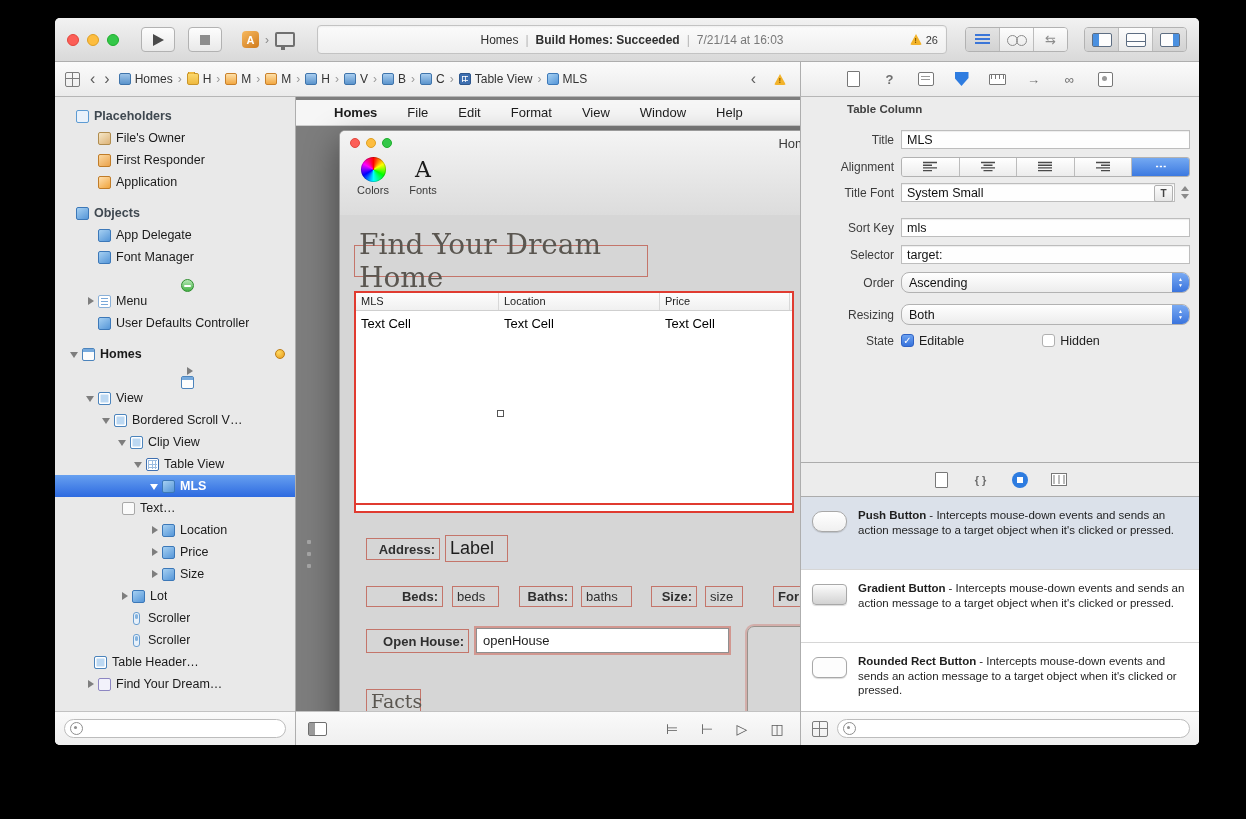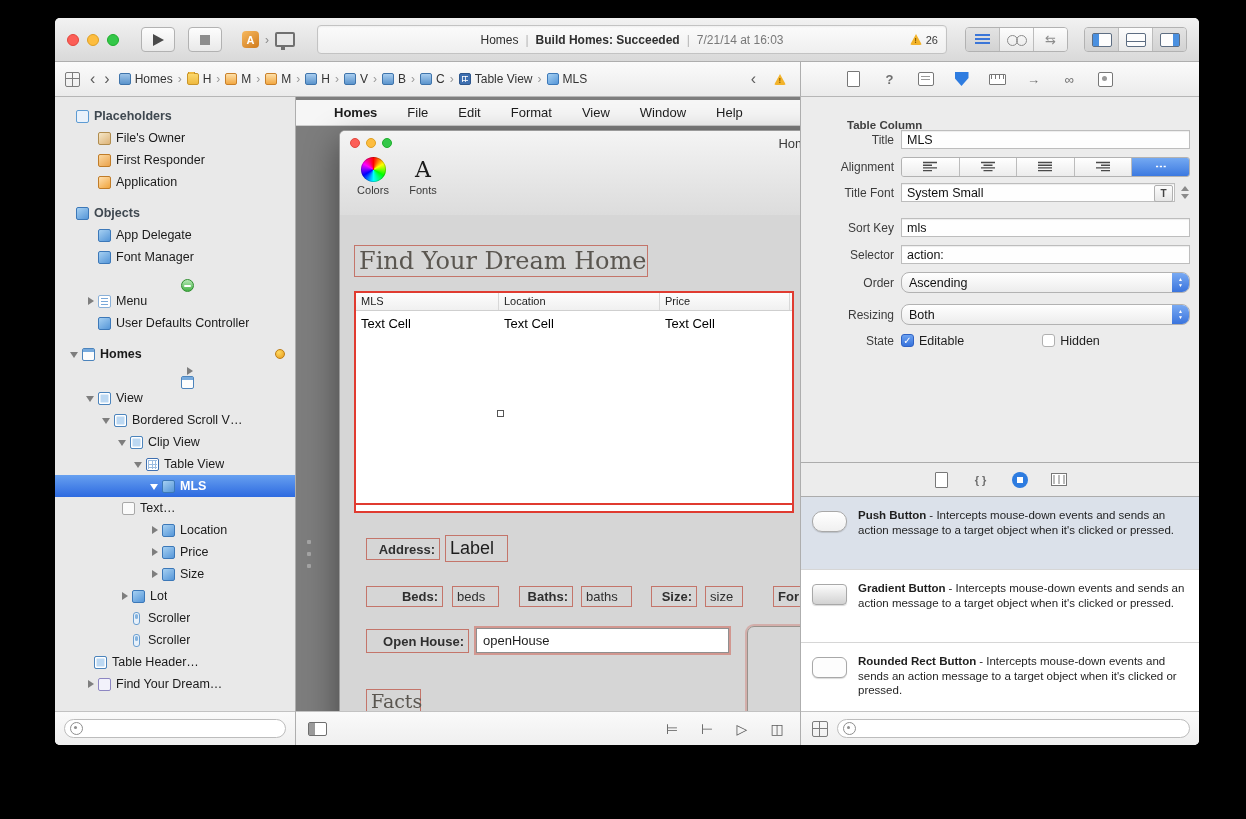--- a/index.html
+++ b/index.html
@@ -148,21 +148,21 @@
   .mock-lights .tl{width:10px;height:10px;}
   .tool-item{position:absolute;top:25px;width:46px;text-align:center;font-size:11px;color:#3a3a3a;}
   .tool-item .tool-glyph{height:27px;display:flex;align-items:center;justify-content:center;margin-bottom:1px;}
   .colorwheel{width:25px;height:25px;border-radius:50%;background:conic-gradient(#f00,#ff0,#0f0,#0ff,#00f,#f0f,#f00);
     box-shadow:inset 0 0 0 1px rgba(0,0,0,.2);}
   .fonts-a{font-family:"DejaVu Serif","Liberation Serif",serif;font-size:22px;color:#1a1a1a;line-height:1;}
   .mock-content{position:absolute;top:84px;left:0;right:0;bottom:0;background:#d6d6d6;overflow:hidden;}
   .ph-box{position:absolute;border:1px solid #c4756a;color:#2f2f2f;font-size:13px;display:flex;align-items:center;box-sizing:border-box;background:transparent;}
   .ph-label{justify-content:flex-end;padding-right:4px;font-weight:bold;}
   .ph-value{padding-left:4px;}
-  .big-title{font-family:"DejaVu Serif","Liberation Serif",serif;font-size:24px;color:#5a5650;font-weight:normal;padding-left:4px;}
+  .big-title{font-family:"DejaVu Serif","Liberation Serif",serif;font-size:28px;color:#5a5650;font-weight:normal;padding-left:4px;}
   .facts{font-family:"DejaVu Serif","Liberation Serif",serif;font-size:19px;color:#5a5650;}
   .label-lg{font-size:18px;color:#1d1d1d;}
   .mock-table{position:absolute;left:14px;top:76px;width:440px;height:222px;background:#fff;
     border:2px solid #e03b30;box-sizing:border-box;}
   .mock-thead{position:absolute;top:0;left:0;right:0;height:17px;background:linear-gradient(#fdfdfd,#f0f0f0);
     border-bottom:1px solid #cfcfcf;display:flex;}
   .mock-thead .th{font-size:11px;color:#222;padding:2px 0 0 5px;border-right:1px solid #d8d8d8;box-sizing:border-box;overflow:hidden;}
   .mock-trow{position:absolute;top:17px;left:0;right:0;display:flex;}
   .mock-trow .td{font-size:13px;color:#000;padding:6px 0 0 5px;box-sizing:border-box;overflow:hidden;}
   .red-line{position:absolute;left:0;right:0;bottom:6px;height:2px;background:#e03b30;}
@@ -172,21 +172,21 @@
   .part-box{position:absolute;border:1px solid #98928c;border-radius:7px;box-shadow:0 0 0 2px rgba(207,100,88,.35);}
   .canvas-dots{position:absolute;left:11px;top:443px;display:flex;flex-direction:column;gap:8px;}
   .canvas-dots i{width:4px;height:4px;background:#a2a2a2;border-radius:1px;}
   .canvas-bottom{justify-content:space-between;padding:0 12px;}
   .outline-toggle{width:19px;height:14px;border:1px solid #6e6e6e;border-radius:2px;position:relative;background:#fff;box-sizing:border-box;}
   .outline-toggle::before{content:"";position:absolute;left:0;top:0;bottom:0;width:6px;background:#9a9a9a;}
   .layout-btns{display:flex;gap:13px;align-items:center;color:#5a5a5a;font-size:14px;}
   .layout-btns span{display:inline-flex;align-items:center;justify-content:center;width:22px;}
   
   .inspector{position:absolute;top:0;left:0;right:0;height:365px;font-size:12px;color:#3c3c3c;}
-  .insp-title{position:absolute;left:46px;top:22px;font-weight:bold;font-size:11.5px;color:#404040;}
+  .insp-title{position:absolute;left:46px;top:6px;font-weight:bold;font-size:11.5px;color:#404040;}
   .insp-row{position:absolute;left:0;right:9px;height:21px;display:flex;align-items:center;}
   .insp-row .lbl{width:93px;text-align:right;padding-right:7px;flex:none;}
   .insp-row .ctl{flex:1;display:flex;align-items:center;min-width:0;}
   .tfield{flex:1;height:19px;background:#fefefe;border:1px solid #bdbdbd;box-shadow:inset 0 1px 1px rgba(0,0,0,.07);
     font-size:12.5px;color:#111;display:flex;align-items:center;padding:0 5px;box-sizing:border-box;min-width:0;}
   .seg-ctrl{flex:1;height:20px;display:flex;border:1px solid #b2b2b2;border-radius:3px;overflow:hidden;box-sizing:border-box;}
   .seg{flex:1;background:linear-gradient(#fff,#ececec);display:flex;align-items:center;justify-content:center;}
   .seg + .seg{border-left:1px solid #bcbcbc;}
   .seg.seg-selected{background:linear-gradient(#74a9f2,#3c79e0);}
   .font-wrap{position:relative;flex:1;display:flex;align-items:center;min-width:0;}
@@ -666,21 +666,21 @@
         </div>
         <div class="insp-row" style="top:120px;">
           <span class="lbl">Sort Key</span>
           <span class="ctl">
                 <span class="tfield">mls</span>
               </span>
         </div>
         <div class="insp-row" style="top:147px;">
           <span class="lbl">Selector</span>
           <span class="ctl">
-                <span class="tfield">action:</span>
+                <span class="tfield">target:</span>
               </span>
         </div>
         <div class="insp-row" style="top:175px;">
           <span class="lbl">Order</span>
           <span class="ctl">
                 <span class="popup">
                   <span>Ascending</span>
             <span class="popup-cap">
                     <span>▲</span>
                     <span>▼</span>

